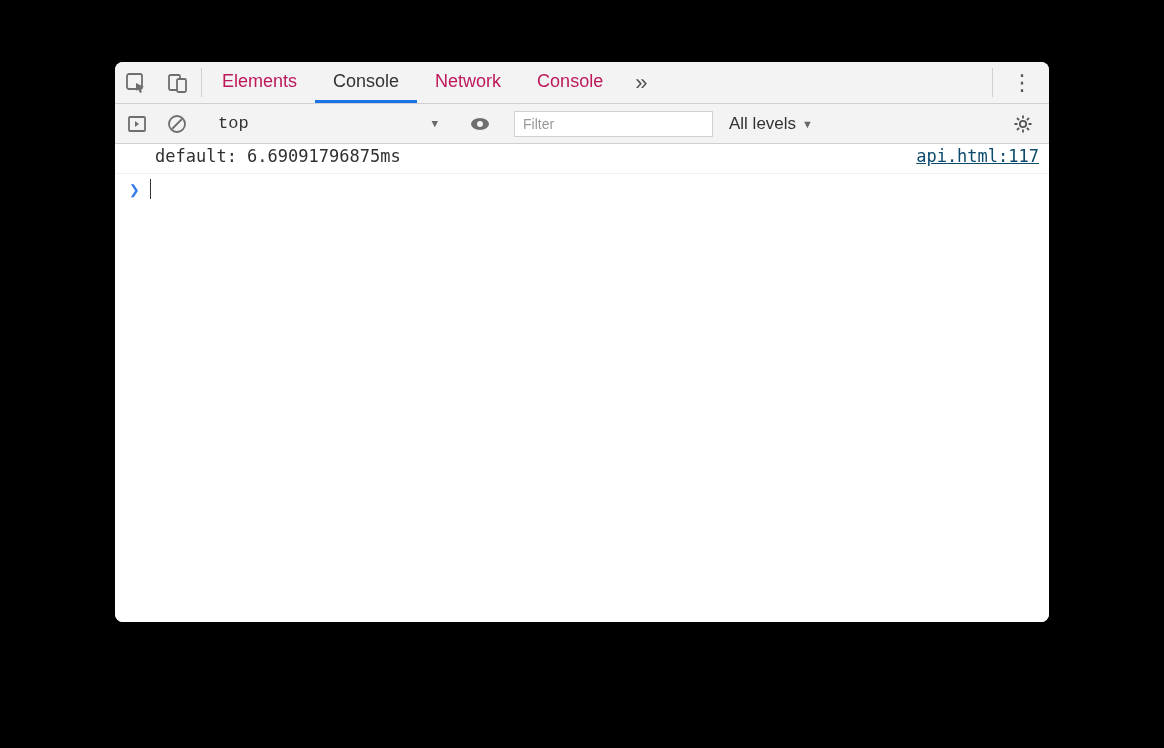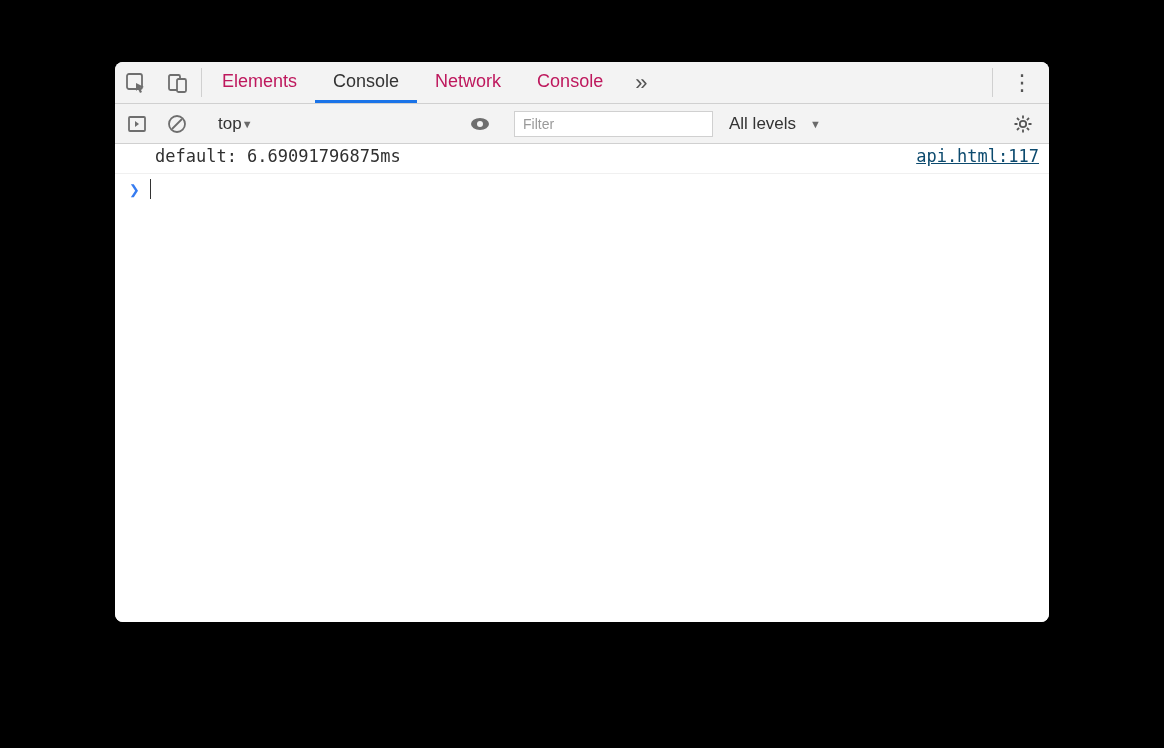--- a/index.html
+++ b/index.html
@@ -93,41 +93,43 @@
     background: #f3f3f3;
     padding: 0 6px;
     gap: 8px;
     font-size: 17px;
     color: #5a5a5a;
   }
   .filterbar .iconbtn { padding: 0 6px; cursor: pointer; display:flex; align-items:center; }
   .context-select {
     display: flex;
     align-items: center;
+    justify-content: space-between;
     width: 236px;
     height: 28px;
     padding: 0 8px;
     color: #333;
     cursor: pointer;
+    font-family: Liberation Mono, monospace;
   }
   .context-select .caret { color: #6a6a6a; }
   .filter-input {
     flex: 0 0 190px;
     height: 26px;
     background: #fff;
     border: 1px solid #d0d0d0;
     padding: 0 8px;
     font-size: 14px;
     color: #333;
   }
   .filter-input::placeholder { color: #9a9a9a; }
   .levels {
     display: flex;
     align-items: center;
-    gap: 14px;
+    gap: 6px;
     padding: 0 8px;
     color: #333;
     cursor: pointer;
     white-space: nowrap;
   }
   .spacer { flex: 1; }
   .gear { padding: 0 10px; cursor: pointer; color: #555; display:flex; align-items:center;}
   
   .console {
     flex: 1;

